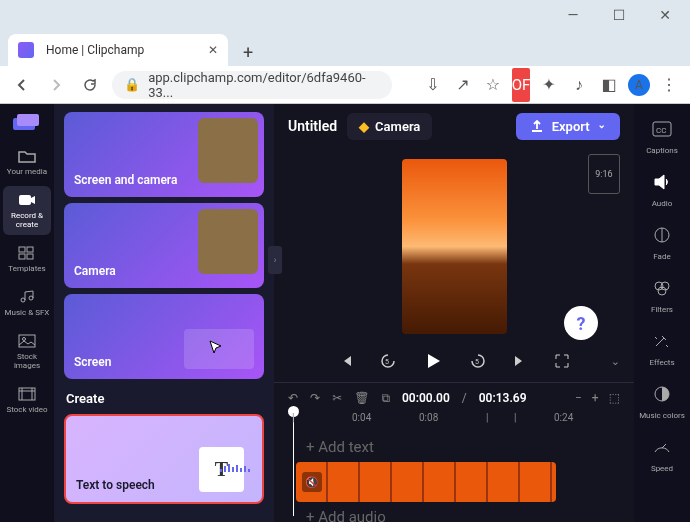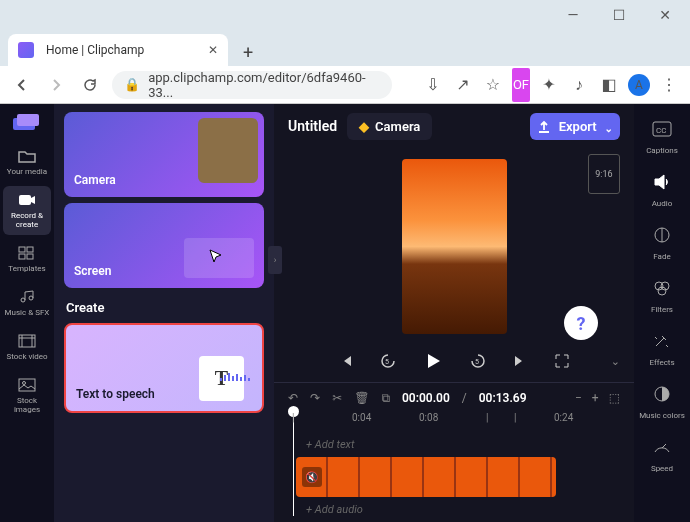--- a/index.html
+++ b/index.html
@@ -38,21 +38,21 @@
 .tile .tts-card { position:absolute; right:18px; bottom:10px; width:45px; height:45px; background:#fff; border-radius:4px; display:flex; align-items:center; justify-content:center; color:#333; font-family:Georgia,serif; font-size:20px; }
 .tile .wave { position:absolute; right:8px; bottom:20px; width:35px; height:20px; }
 .section-label { color:#fff; font-weight:600; font-size:13px; padding:6px 2px 8px; }
 .cursor { position:absolute; right:38px; bottom:22px; width:18px; height:18px; }
 
 .center { flex:1; background:#141421; display:flex; flex-direction:column; min-width:0; }
 .topbar { height:44px; display:flex; align-items:center; padding:0 14px; gap:10px; }
 .title { color:#fff; font-weight:600; font-size:14px; }
 .upgrade { display:flex; align-items:center; gap:6px; background:#1f1f30; border-radius:6px; padding:6px 12px; color:#fff; font-size:13px; font-weight:600; }
 .upgrade .gem { color:#fbbf24; }
-.export { margin-left:auto; display:flex; align-items:flex-end; gap:8px; background:#6366f1; border-radius:6px; padding:6px 7px; color:#fff; font-size:13px; font-weight:600; position:relative; }
+.export { margin-left:auto; display:flex; align-items:flex-start; gap:8px; background:#6366f1; border-radius:6px; padding:6px 14px; color:#fff; font-size:13px; font-weight:600; position:relative; }
 
 .preview { flex:1; display:flex; align-items:center; justify-content:center; position:relative; }
 .video { width:105px; height:175px; border-radius:4px; background:linear-gradient(to bottom,#ea580c 0%,#fb923c 35%,#fdba74 50%,#78350f 60%,#451a03 100%); }
 .aspect { position:absolute; right:14px; top:6px; width:32px; height:40px; border:1px solid #555; border-radius:3px; display:flex; align-items:center; justify-content:center; color:#aaa; font-size:9px; }
 .help { position:absolute; right:36px; bottom:4px; width:34px; height:34px; background:#fff; border-radius:50%; display:flex; align-items:center; justify-content:center; color:#6366f1; font-weight:bold; font-size:18px; }
 .expand-side { position:absolute; left:-6px; top:50%; width:14px; height:28px; background:#2a2a3e; border-radius:3px; display:flex; align-items:center; justify-content:center; color:#888; font-size:9px; }
 
 .controls { height:38px; display:flex; align-items:center; justify-content:center; gap:20px; color:#ccc; padding-bottom:4px; position:relative; }
 .pbtn { width:22px; height:22px; display:flex; align-items:center; justify-content:center; }
 .play { width:28px; height:28px; }
@@ -61,21 +61,21 @@
 .tlbar { height:30px; display:flex; align-items:center; gap:12px; padding:0 14px; color:#888; font-size:12px; border-top:1px solid #2a2a3e; }
 .tc { color:#fff; font-weight:600; }
 .zoom { margin-left:auto; display:flex; gap:10px; }
 
 .ruler { height:20px; display:flex; color:#888; font-size:10px; position:relative; padding-left:14px; }
 .ruler span { position:absolute; }
 .playhead { position:absolute; left:14px; top:-6px; width:11px; height:11px; background:#fff; border-radius:50%; }
 .playhead::after { content:''; position:absolute; left:5px; top:10px; width:1px; height:100px; background:#fff; }
 
 .tracks { flex:0 0 90px; padding:2px 14px 0; position:relative; overflow:hidden; }
-.track-hint { color:#666; font-size:11px; padding:4px 0 4px 18px;font-style:italic; }
+.track-hint { color:#666; font-size:15px; padding:4px 0 4px 18px; }
 .clip { height:40px; margin:2px 0; border-radius:4px; background:repeating-linear-gradient(90deg,#ea580c 0,#ea580c 30px,#9a3412 30px,#9a3412 32px); width:260px; position:relative; margin-left:8px; }
 .clip .mute { position:absolute; left:6px; top:10px; width:20px; height:20px; background:rgba(0,0,0,0.4); border-radius:3px; display:flex; align-items:center; justify-content:center; color:#fff; font-size:11px; }
 
 .rightrail { width:56px; background:#0f0f1e; display:flex; flex-direction:column; align-items:center; padding-top:10px; gap:6px; }
 .rr-item { width:50px; padding:6px 0; display:flex; flex-direction:column; align-items:center; gap:8px; color:#aaa; font-size:8px; text-align:right; }
 
 svg { display:block; }
 </style>
 </head>
 <body>
@@ -110,21 +110,21 @@
       </svg>
     </div>
   <div class="urlbar">
     <span>🔒</span>
     <span>app.clipchamp.com/editor/6dfa9460-33...</span>
   </div>
   <div class="urlicons">
     <div>⇩</div>
     <div>↗</div>
     <div>☆</div>
-    <div style="background:#d946ef;color:#fff;font-size:13px;border-radius:2px;width:18px;height:34px;">OF</div>
+    <div style="background:#ef4444;color:#fff;font-size:15px;border-radius:2px;width:18px;height:34px;">OF</div>
     <div>✦</div>
     <div>♪</div>
     <div>◧</div>
     <div class="avatar">A</div>
     <div>⋮</div>
   </div>
 </div>
 
 <div class="app">
 
@@ -157,35 +157,39 @@
       </div>
     <div class="rail-item">
         <svg class="rail-icon" viewBox="0 0 20 16">
           <path d="M6 13a2 2 0 100-4 2 2 0 000 4zM14 11a2 2 0 100-4 2 2 0 000 4zM8 11V3l8-1v7" stroke="#aaa" fill="none"></path>
         </svg>
         <span>Music &amp; SFX</span>
       </div>
     <div class="rail-item">
         <svg class="rail-icon" viewBox="0 0 20 16">
           <rect x="2" y="2" width="16" height="12" stroke="#aaa" fill="none"></rect>
-          <path d="M2 5h16M5 2v12M15 2v12" stroke="#aaa"></path>
-        </svg>
-        <span>Stock video</span>
-      </div>
-    <div class="rail-item">
-        <svg class="rail-icon" viewBox="0 0 20 16">
-          <rect x="2" y="2" width="16" height="12" stroke="#aaa" fill="none"></rect>
           <circle cx="7" cy="6" r="1.5" stroke="#aaa" fill="none"></circle>
           <path d="M2 12l5-4 4 3 3-2 4 3" stroke="#aaa" fill="none"></path>
         </svg>
         <span>Stock images</span>
       </div>
+    <div class="rail-item">
+        <svg class="rail-icon" viewBox="0 0 20 16">
+          <rect x="2" y="2" width="16" height="12" stroke="#aaa" fill="none"></rect>
+          <path d="M2 5h16M5 2v12M15 2v12" stroke="#aaa"></path>
+        </svg>
+        <span>Stock video</span>
+      </div>
   </div>
 
   <div class="panel">
+    <div class="tile grad">
+      <div class="face"></div>
+      <span>Screen and camera</span>
+    </div>
     <div class="tile grad">
       <div class="face"></div>
       <span>Camera</span>
     </div>
     <div class="tile grad">
       <div class="mock"></div>
       <svg class="cursor" viewBox="0 0 18 18">
           <path d="M2 2l4 12 2-5 5-2z" fill="#fff" stroke="#000"></path>
         </svg>
       <span>Screen</span>

